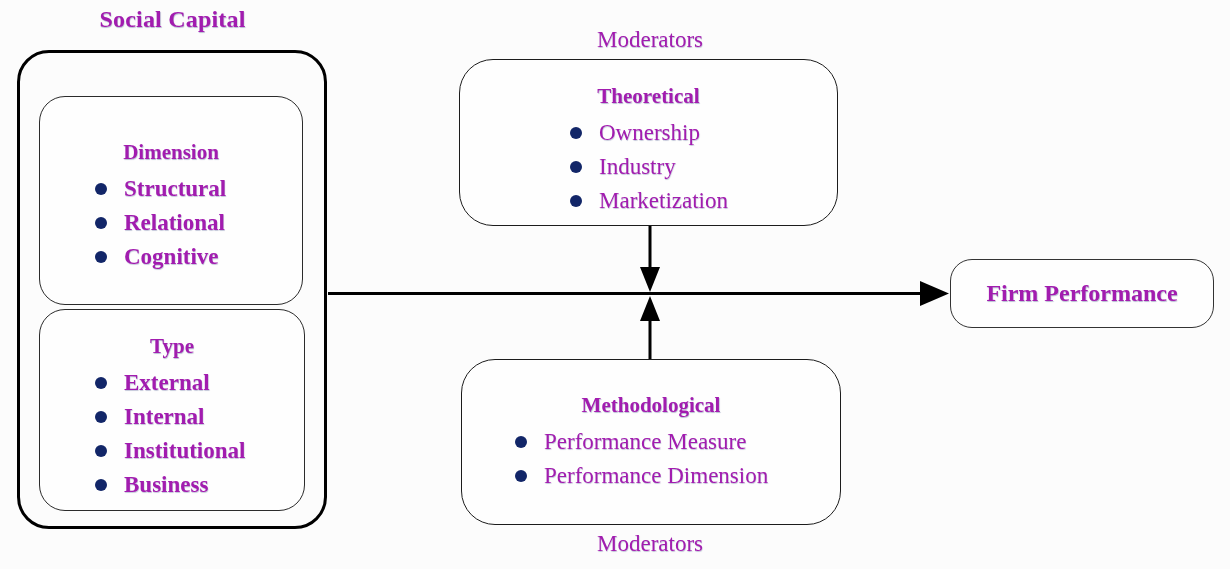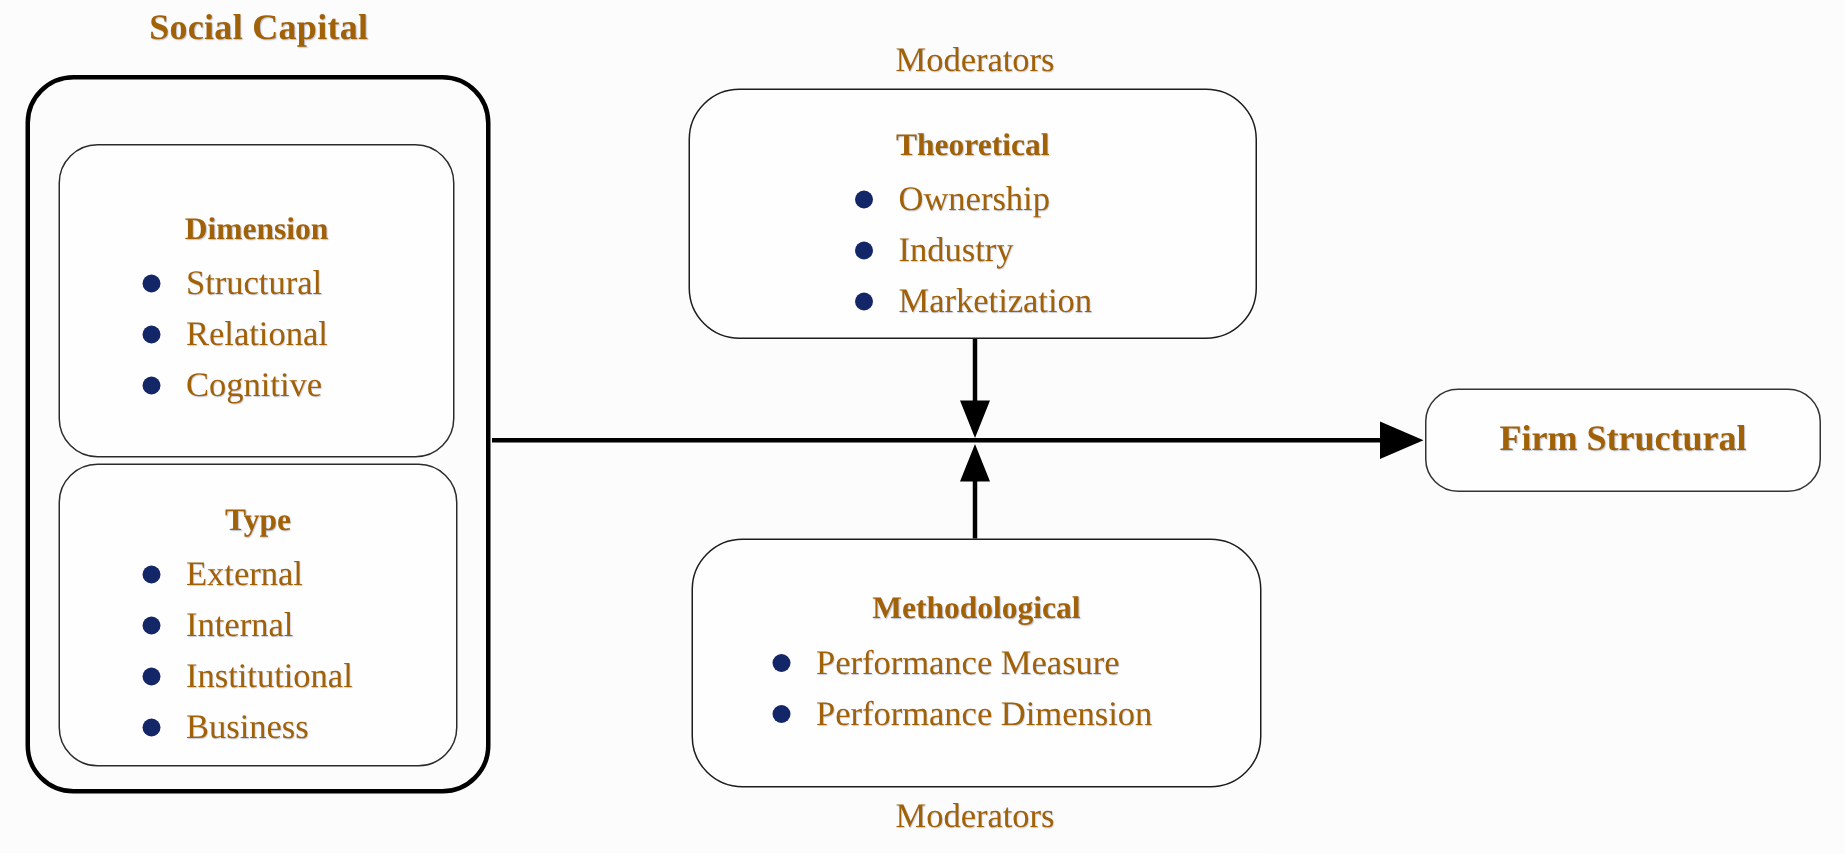--- a/index.html
+++ b/index.html
@@ -6,21 +6,21 @@
   html, body { background: #ffffff; }
   body {
     font-family: "Liberation Serif", "DejaVu Serif", serif;
     width: 1230px; height: 569px;
   }
   #canvas {
     position: relative;
     width: 1230px; height: 569px;
     background: #fcfcfc;
     overflow: hidden;
-    color: #a16207;
+    color: #a21caf;
   }
   .title {
     position: absolute;
     left: 17px; top: 6px; width: 311px;
     text-align: center;
     font-size: 24px; font-weight: bold;
     letter-spacing: 0.2px;
     text-shadow: 0.6px 0.8px 0.8px rgba(27,45,110,0.30);
   }
   .moderators-label {
@@ -72,21 +72,21 @@
     text-shadow: 0.5px 0.7px 0.7px rgba(27,45,110,0.25);
   }
   .bullet {
     display: inline-block;
     width: 12px; height: 12px;
     border-radius: 50%;
     background: #122668;
     margin-right: 17px;
     flex: 0 0 auto;
   }
-  #dimension-box ul, #type-box ul { padding-left: 55px; }
+  #dimension-box ul, #type-box ul { padding-left: 55px; font-weight: bold; }
   #theoretical-box ul { padding-left: 110px; }
   #methodological-box ul { padding-left: 53px; }
 
   #firm-performance-box {
     left: 950px; top: 259px; width: 264px; height: 69px;
     border: 1.7px solid #333333;
     border-radius: 22px;
     display: flex; align-items: center; justify-content: center;
     font-size: 24px; font-weight: bold;
     text-shadow: 0.6px 0.8px 0.8px rgba(27,45,110,0.30);
@@ -176,21 +176,21 @@
       <li>
           <span class="bullet"></span>
           <span>Performance Dimension</span>
         </li>
     </ul>
   </div>
 
   <div class="moderators-label" id="moderators-bottom">Moderators</div>
 
   <div class="box" id="firm-performance-box">
-    <span>Firm Structural</span>
+    <span>Firm Performance</span>
   </div>
 
   <svg id="arrow-layer" viewBox="0 0 1230 569" xmlns="http://www.w3.org/2000/svg">
 
     <g>
       <line x1="328" y1="293.5" x2="921" y2="293.5" stroke="#000000" stroke-width="3"></line>
       <polygon points="949,293.5 920,281 920,306" fill="#000000"></polygon>
     </g>
 
     <g>

